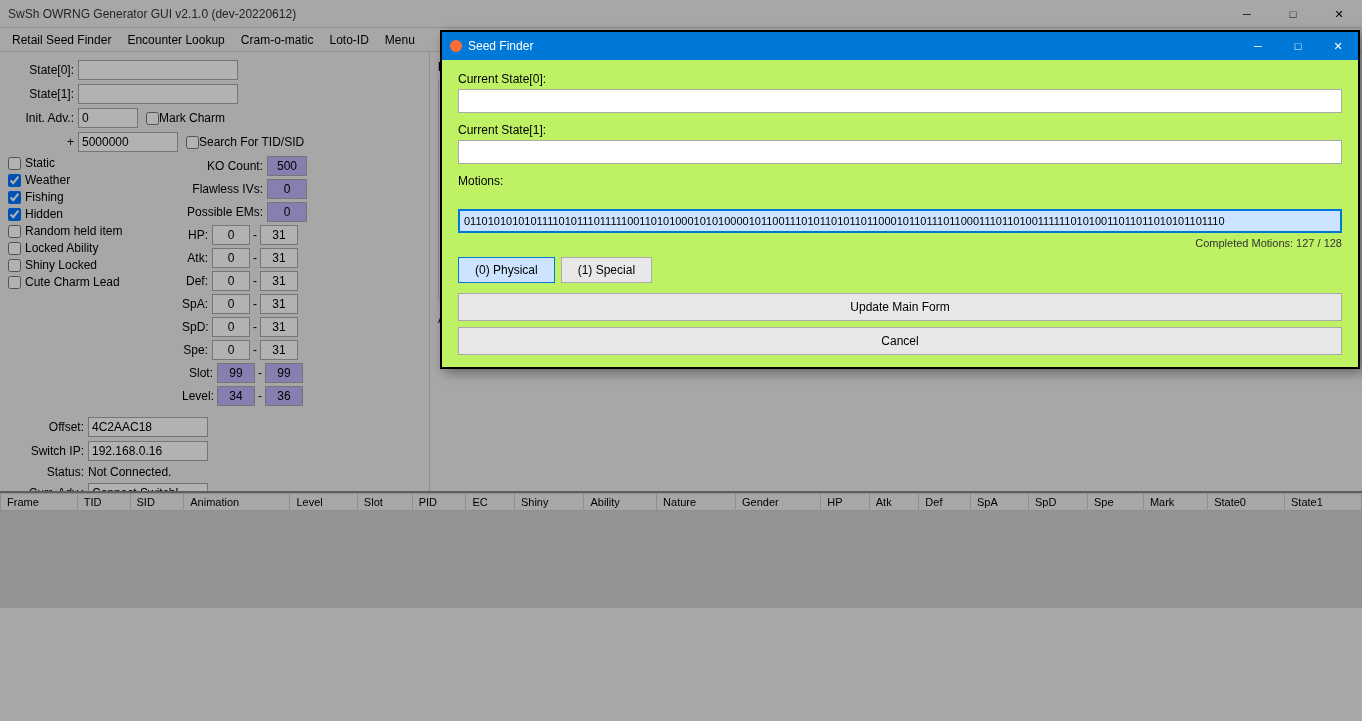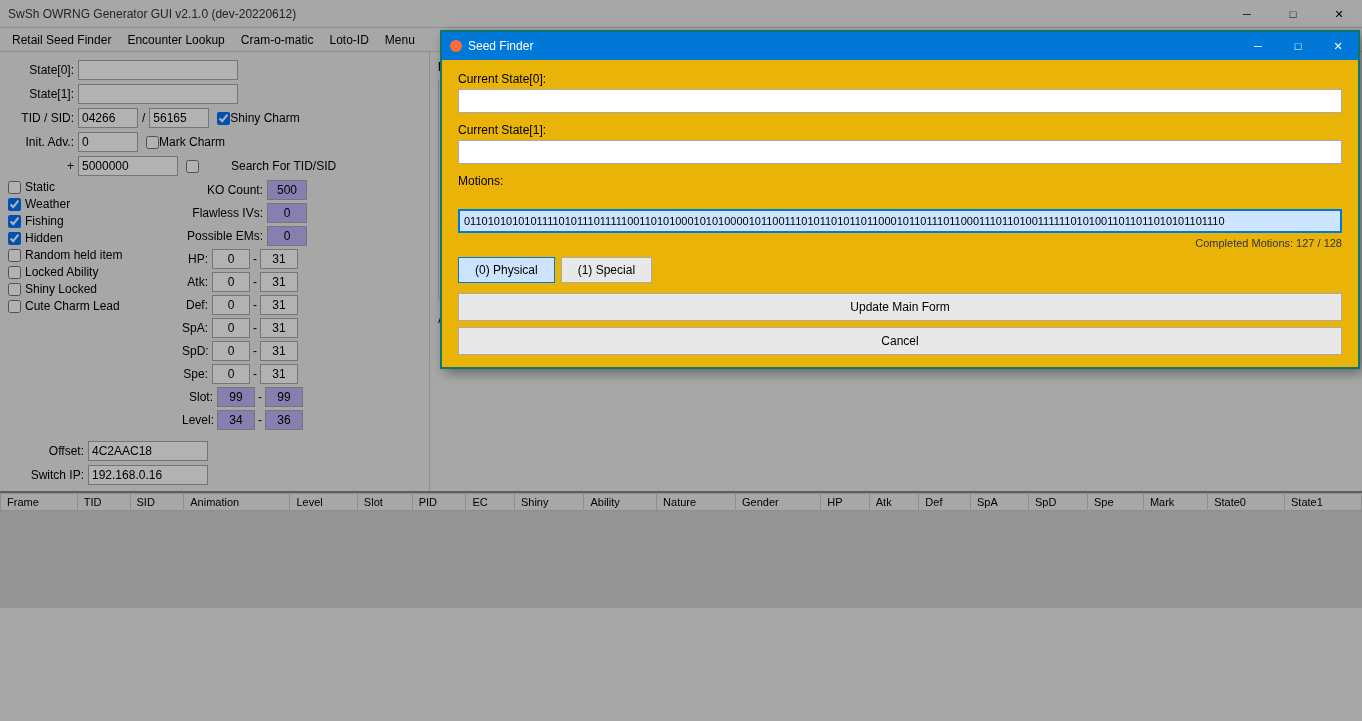--- a/index.html
+++ b/index.html
@@ -263,22 +263,22 @@
       z-index: 100;
       display: flex;
       align-items: flex-start;
       justify-content: center;
     }
     .modal {
       position: absolute;
       top: 30px;
       left: 440px;
       width: 920px;
-      background: #eab308;
-      border: 2px solid #0f766e;
+      background: #bef264;
+      border: 2px solid #000000;
       box-shadow: 4px 4px 12px rgba(0,0,0,0.4);
     }
     .modal-title-bar {
       background: #0078d7;
       height: 28px;
       display: flex;
       align-items: center;
       padding: 0 8px;
       position: relative;
     }
@@ -471,44 +471,34 @@
       <div class="form-row">
         <span class="form-label">State[0]:</span>
         <input class="form-input" style="width: 160px;" type="text" value="">
       </div>
 
       <div class="form-row">
         <span class="form-label">State[1]:</span>
         <input class="form-input" style="width: 160px;" type="text" value="">
       </div>
 
-      <div class="tidsid-row">
-        <span class="form-label">TID / SID:</span>
-        <input class="form-input" style="width: 60px;" type="text" value="04266">
-        <span style="padding:0 4px;font-size:12px;">/</span>
-        <input class="form-input" style="width: 60px;" type="text" value="56165">
-        <label style="margin-left:8px;font-size:12px;display:flex;align-items:center;">
-          <input type="checkbox" checked="" style="">
-          <span>Shiny Charm</span>
-        </label>
-      </div>
 
       <div class="adv-row">
         <span class="form-label">Init. Adv.:</span>
         <input class="form-input" style="width: 60px;" type="text" value="0">
         <label style="margin-left:8px;font-size:12px;display:flex;align-items:center;">
           <input type="checkbox" style="">
           <span>Mark Charm</span>
         </label>
       </div>
 
       <div class="plus-adv">
         <span class="form-label" style="width:70px;text-align:right;padding-right:4px;font-size:12px;">+</span>
         <input class="form-input" style="width: 100px;" type="text" value="5000000">
-        <label style="margin-left:8px;font-size:12px;display:flex;align-items:center;gap:32px;">
+        <label style="margin-left:8px;font-size:12px;display:flex;align-items:center;">
           <input type="checkbox" style="">
           <span>Search For TID/SID</span>
         </label>
       </div>
 
       <div class="iv-section">
 
         <div class="checks-col">
           <div class="checkbox-row">
             <input type="checkbox" id="cb-static" style="">

